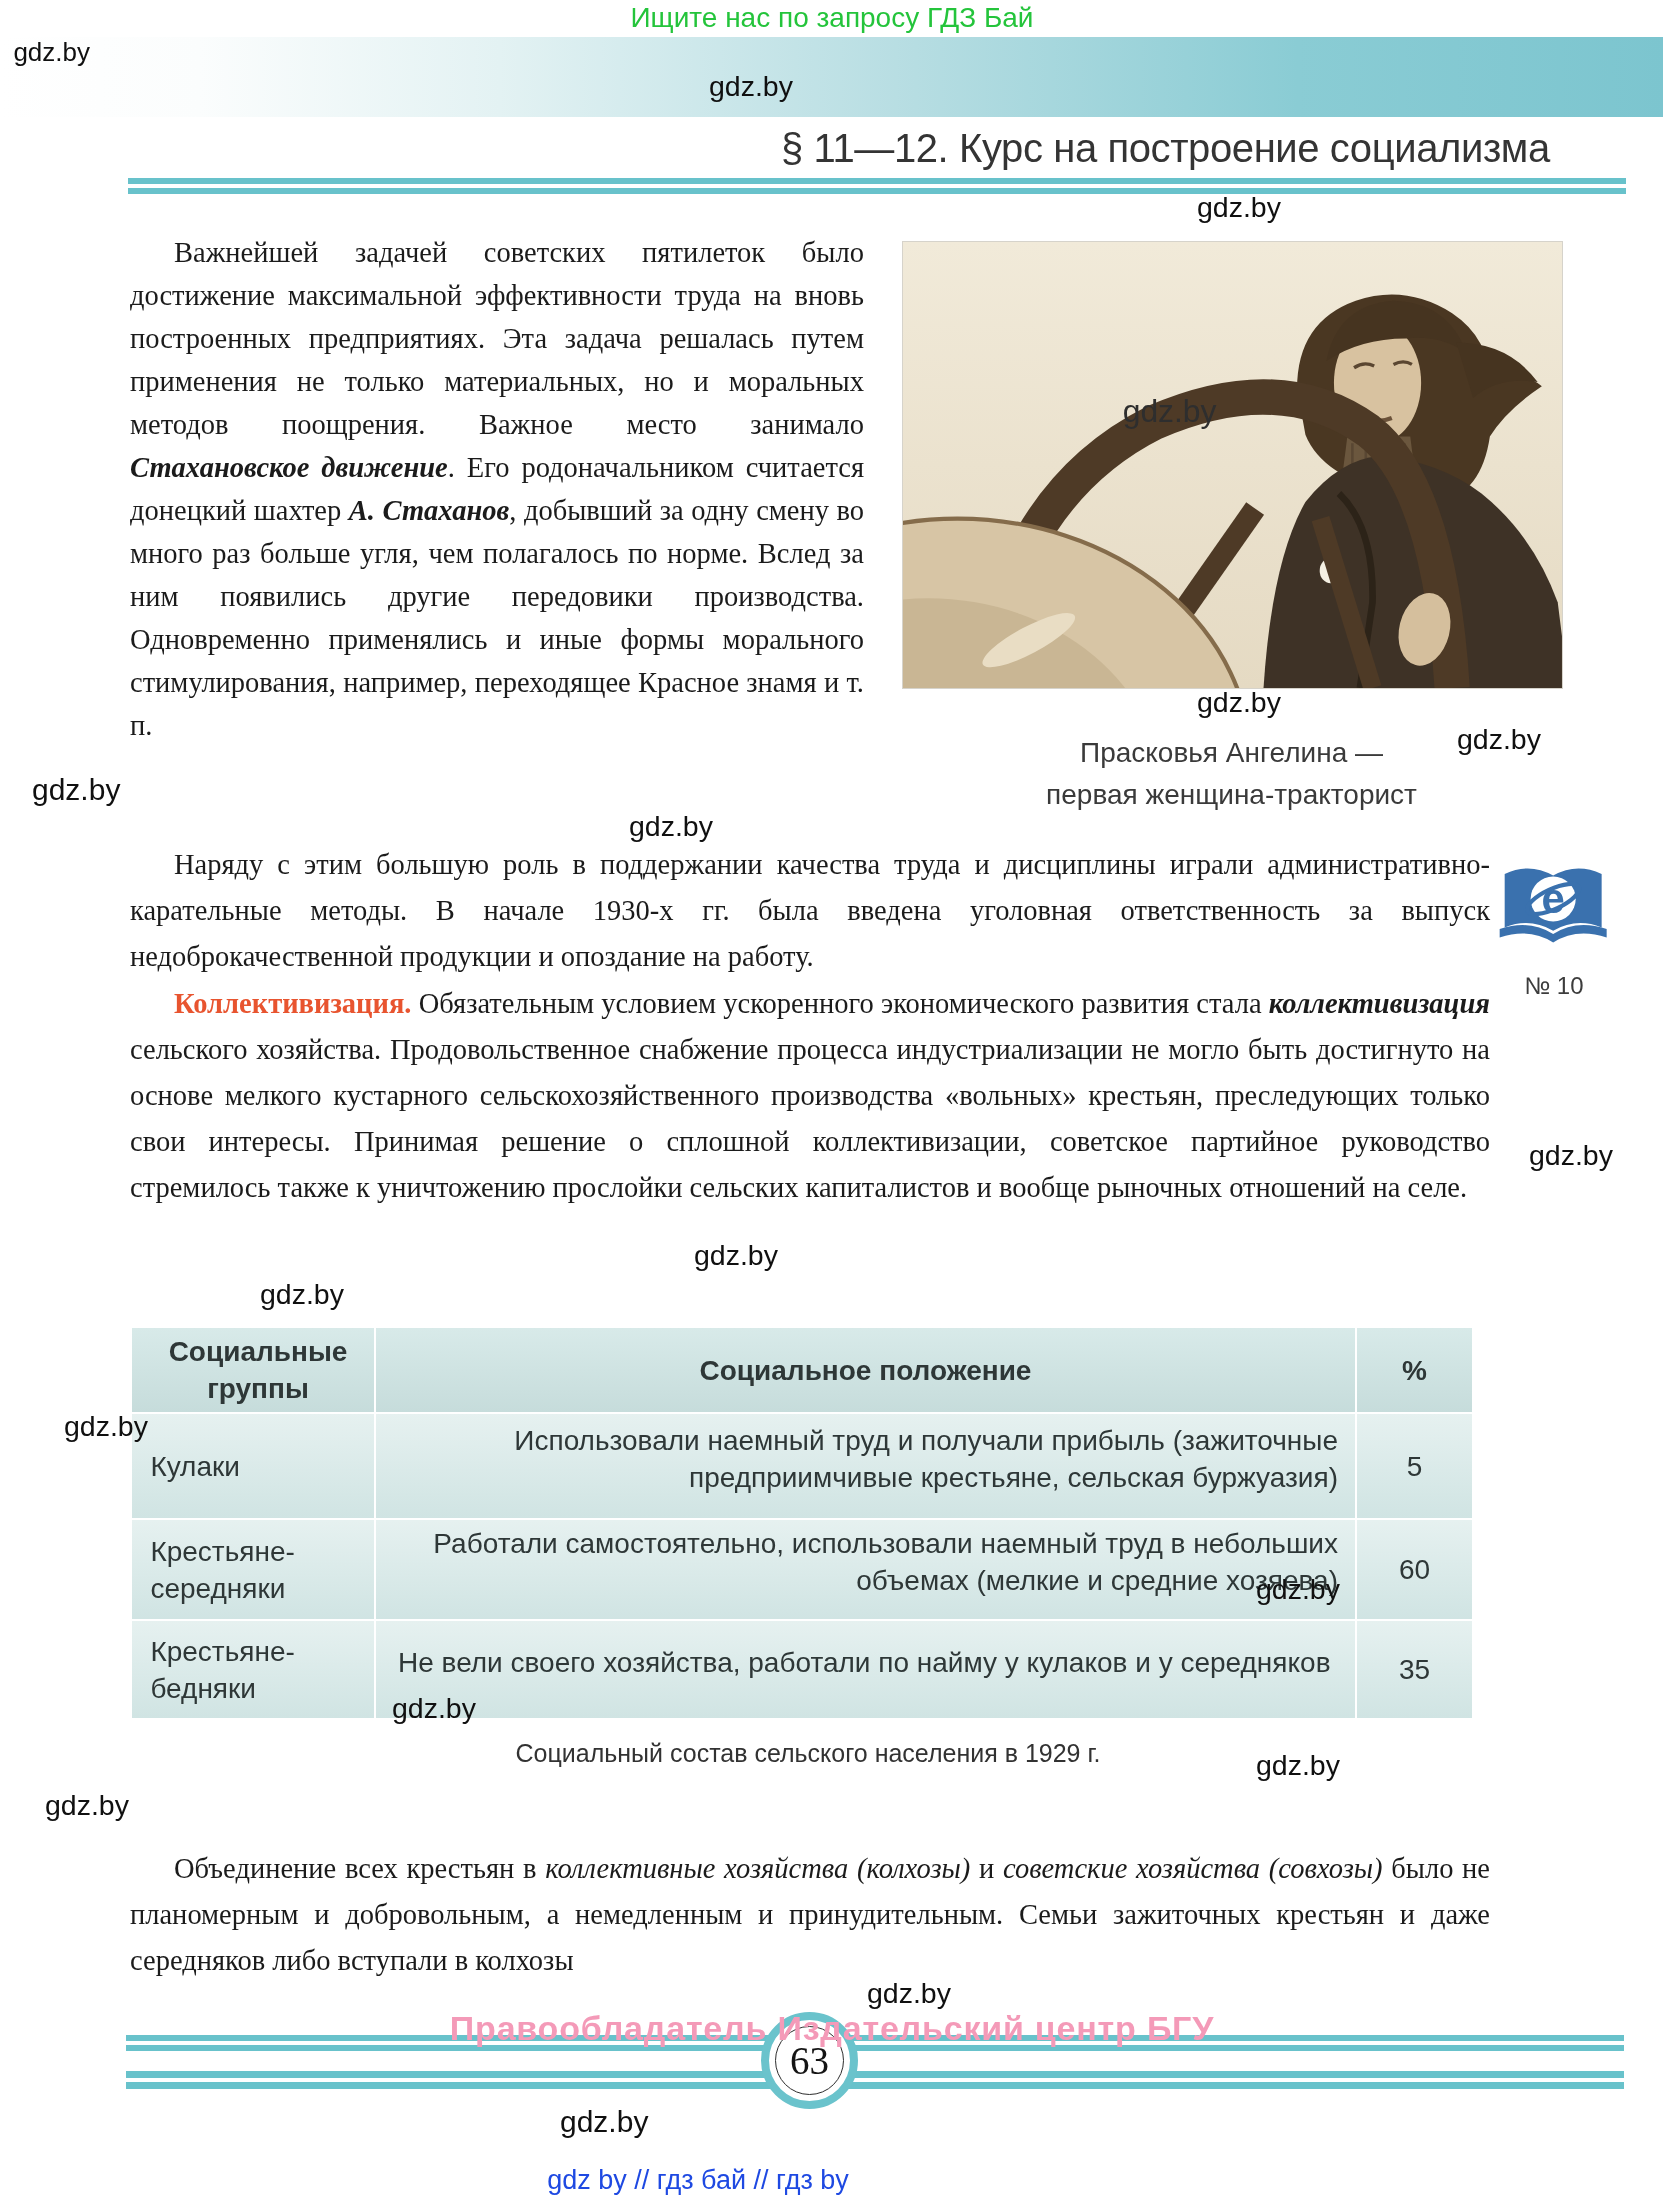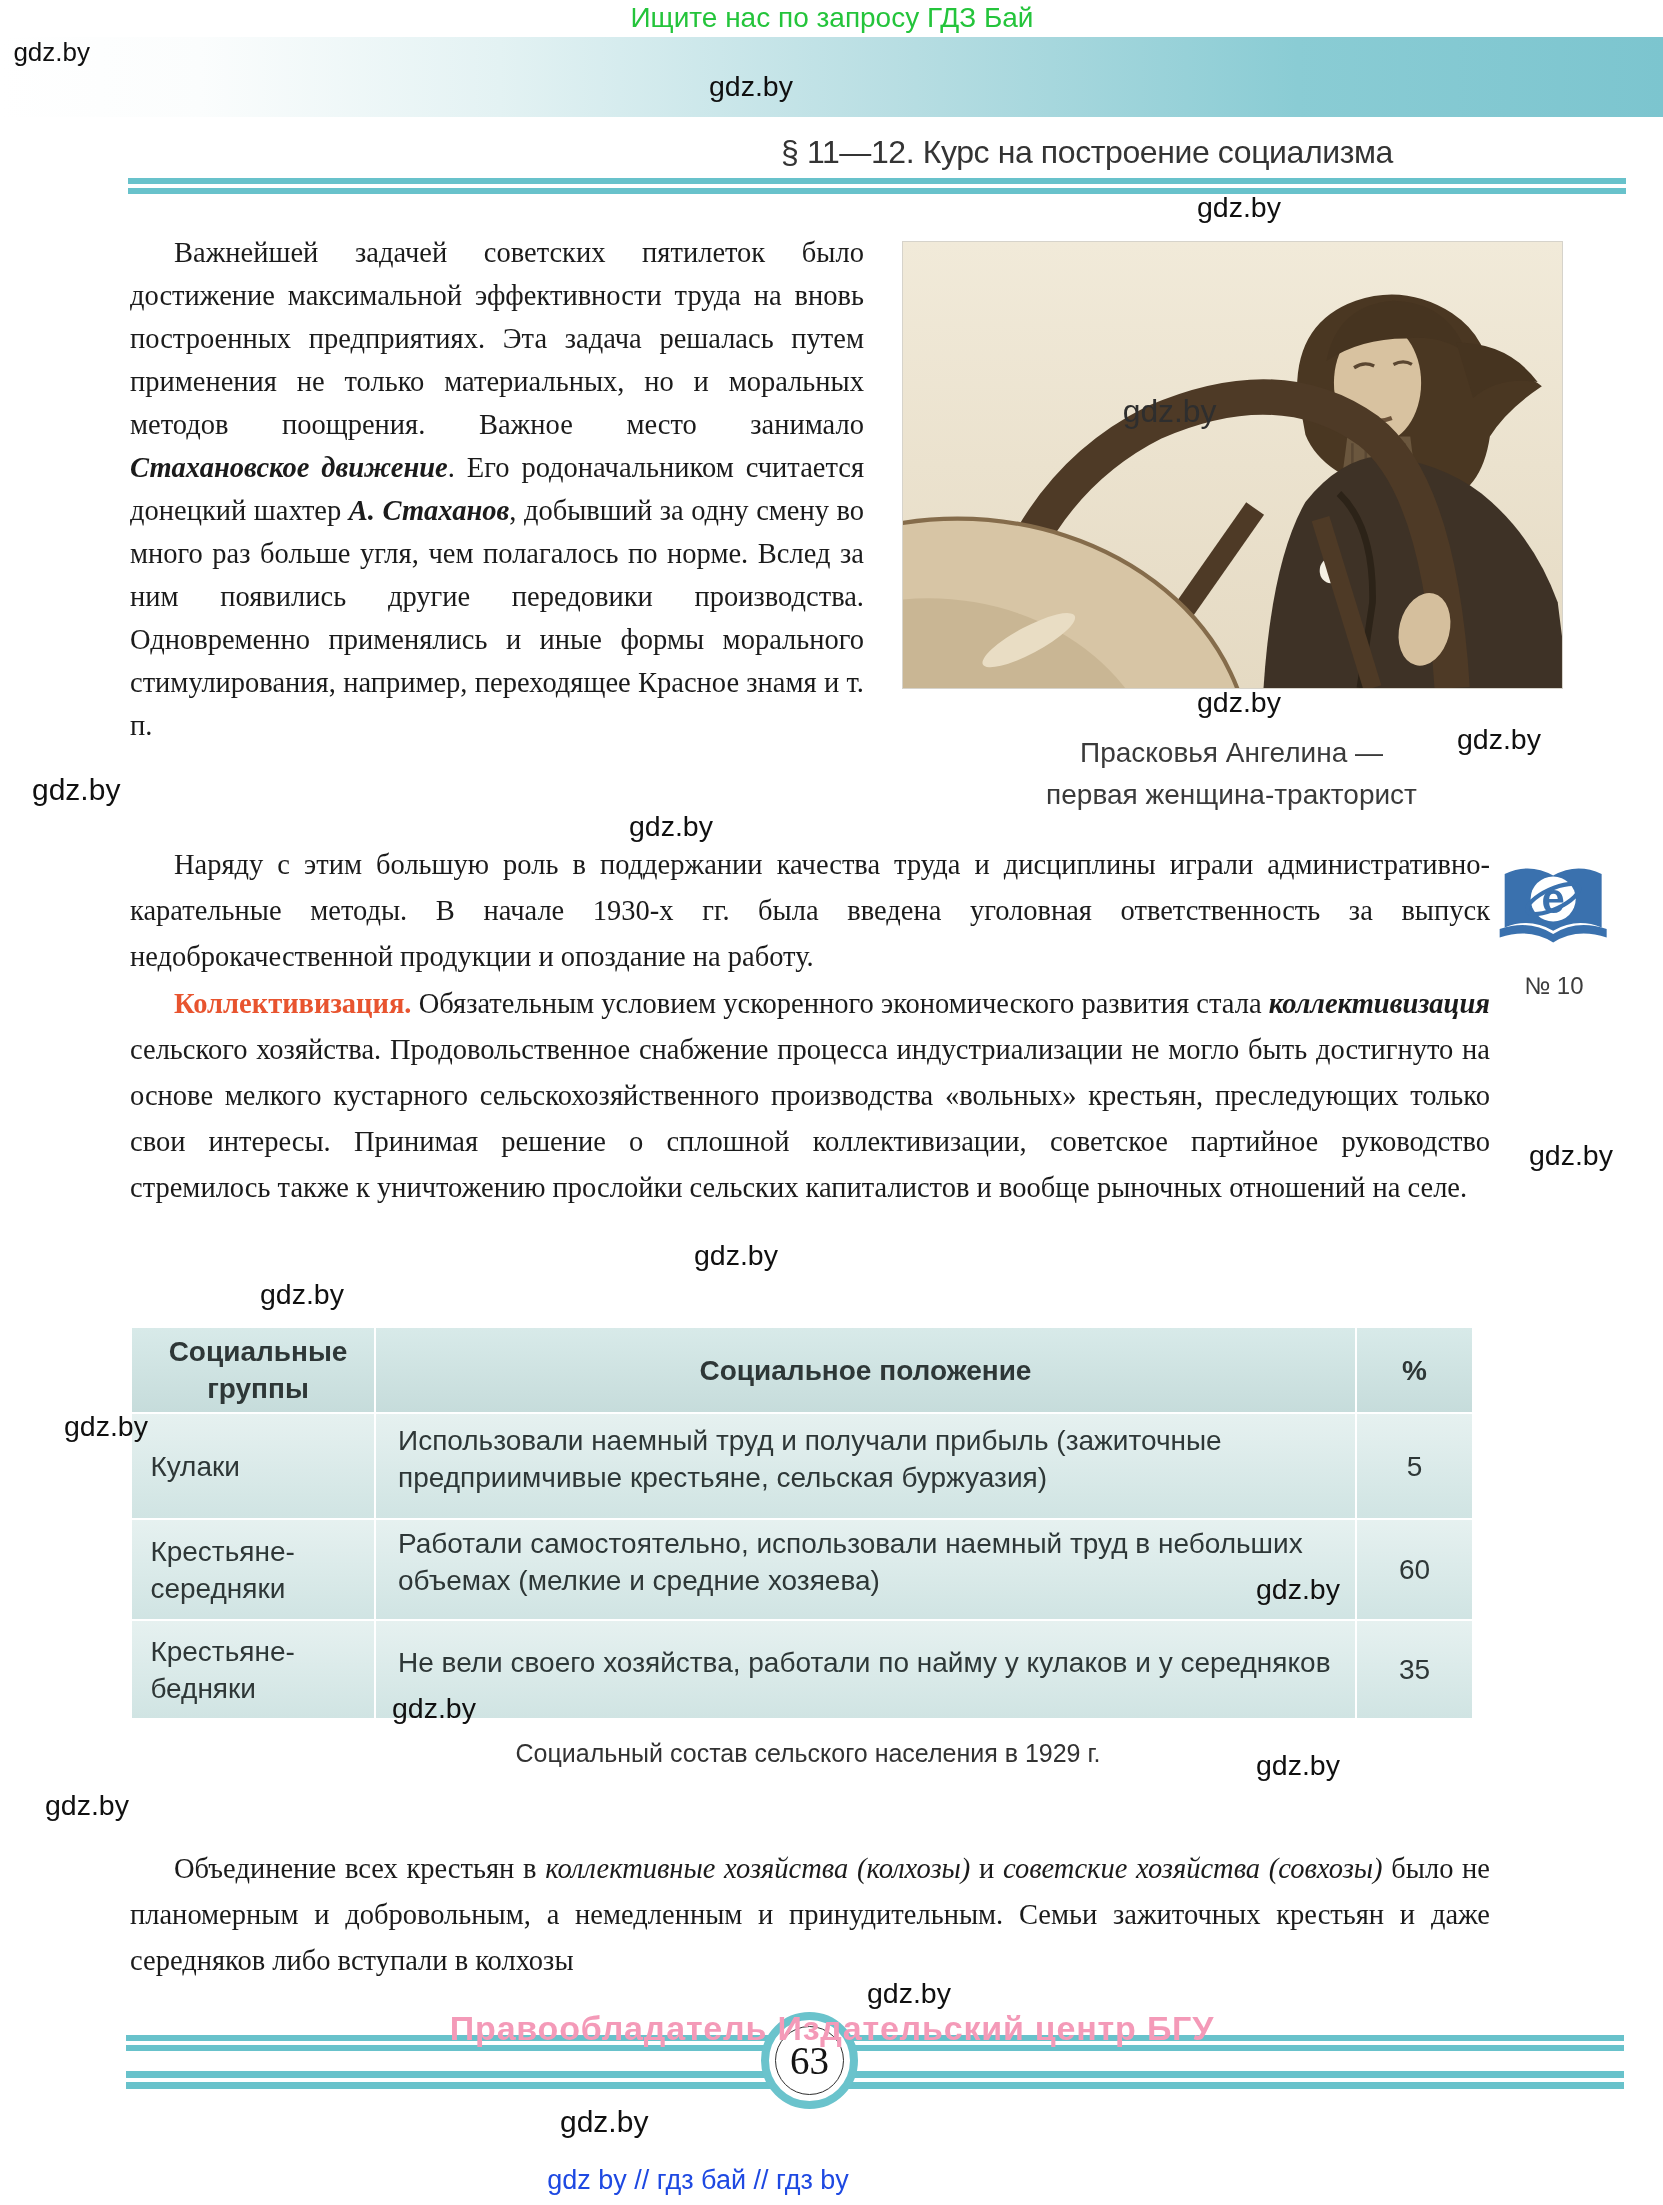--- a/index.html
+++ b/index.html
@@ -7,22 +7,22 @@
           font-family:"Liberation Sans", sans-serif; }
 
   .promo { position:absolute; left:0; top:1.7px; width:100%; text-align:center;
            font-size:28px; color:#24c43b; z-index:3; }
 
   .band { position:absolute; left:0; top:37px; width:100%; height:80px; z-index:0;
           background:linear-gradient(90deg,#ffffff 0%,#fbfdfd 12%,#e3f2f3 30%,#b6dde2 55%,#8accd4 78%,#7cc5cf 100%); }
 
   .wm { position:absolute; color:#101010; font-size:28.5px; z-index:4; white-space:nowrap; }
 
-  .title { position:absolute; left:781px; top:134px; margin:0; font-weight:normal;
-           font-size:32px; letter-spacing:-0.4px; color:#343434; white-space:nowrap; z-index:2; }
+  .title { position:absolute; left:781px; top:126px; margin:0; font-weight:normal;
+           font-size:40px; letter-spacing:-0.4px; color:#343434; white-space:nowrap; z-index:2; }
 
   .rule { position:absolute; left:128px; width:1498px; height:5.9px; background:#68c2cb; }
 
   .body-text { position:absolute; margin:0; font-family:"Liberation Serif", serif;
                font-size:28.5px; line-height:43px; color:#1b1b1b; text-align:justify; text-indent:44px; }
   .p1 { left:130px; top:231px; width:734px; }
   .p2 { left:130px; top:842px; width:1360px; line-height:46px; }
   .p3 { left:130px; top:981px; width:1360px; line-height:46px; }
   .p4 { left:130px; top:1846px; width:1360px; line-height:46px; }
   .bi { font-weight:bold; font-style:italic; }
@@ -38,21 +38,21 @@
   .ebook-num { margin-top:23px; font-size:24px; color:#3c3c3c; }
 
   .soc-table { position:absolute; left:132px; top:1328px; width:1352px; z-index:1;
                display:grid; grid-template-columns:242px 979px 115px; grid-template-rows:84px 104px 99px 97px;
                gap:2px; }
   .cell { box-sizing:border-box; display:flex; align-items:center; font-size:28px; line-height:37px; color:#2e3737;
           background:linear-gradient(180deg,#e6f1f0 0%,#d0e4e3 100%); }
   .cell.head { background:linear-gradient(180deg,#d8eae9 0%,#c6dcdb 100%); font-weight:bold;
                justify-content:center; text-align:center; }
   .cell.c1 { padding:5px 8.4px 5px 18.4px; }
-  .cell.c2 { padding:5px 17px 20px 22px; }
+  .cell.c2 { padding:5px 17px 20px 22px;text-align:right; }
   .cell.c3 { justify-content:center; }
 
   .table-caption { position:absolute; left:132px; top:1739px; width:1352px; text-align:center;
                    font-size:25px; color:#323232; }
 
   .footer-copyright { position:absolute; left:0; top:2009px; width:1664px; text-align:center;
                       font-size:34px; font-weight:bold; letter-spacing:0.8px; color:#f49ab8; z-index:5; }
   .f-rule { position:absolute; left:126px; width:1498px; background:#68c2cb; z-index:1; }
   .fr1 { top:2035px; height:5.9px; } .fr2 { top:2045px; height:5.9px; }
   .fr3 { top:2071px; height:6.7px; } .fr4 { top:2082px; height:6.7px; }

